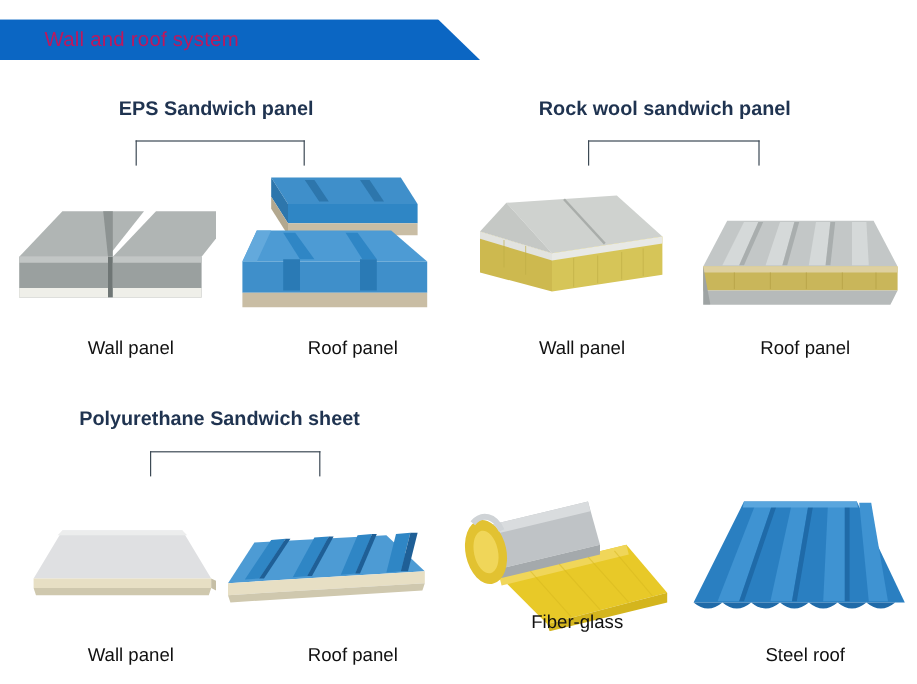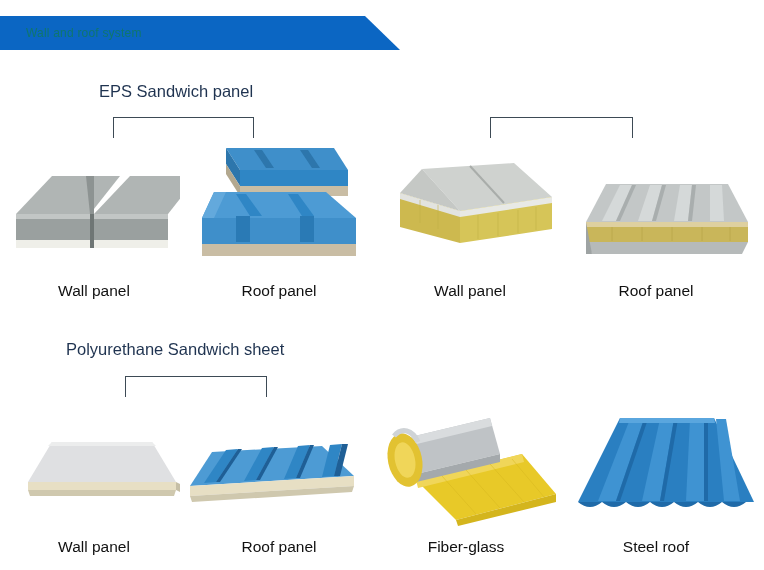--- a/index.html
+++ b/index.html
@@ -17,47 +17,48 @@
     position:absolute;left:0;top:16px;
     width:400px;height:34px;
   }
   .banner-shape{
     position:absolute;inset:0;
     background:var(--brand,#0b66c3);
     -webkit-clip-path:polygon(0 0, 365px 0, 400px 34px, 0 34px);
     clip-path:polygon(0 0, 365px 0, 400px 34px, 0 34px);
   }
   .banner-title{
-    position:absolute;left:26px;top:0;height:34px;
+    position:absolute;left:37px;top:0;height:34px;
     display:flex;align-items:center;
-    color:#0f766e;font-size:12px;letter-spacing:.2px;
+    color:#be185d;font-size:17px;letter-spacing:.2px;
     white-space:nowrap;
   }
 
   
   .sec-title{
     position:absolute;
     color:#1f3350;
-    font-size:16.5px;font-weight:400;
+    font-size:16.5px;font-weight:700;
     white-space:nowrap;
   }
   .bracket{
     position:absolute;
     border-top:1.6px solid #3d4a55;
     border-left:1.6px solid #3d4a55;
     border-right:1.6px solid #3d4a55;
     height:20px;
   }
 
   
   .caption{
     position:absolute;
     color:#111111;font-size:15.5px;
     text-align:center;white-space:nowrap;
     transform:translateX(-50%);
+    margin-left:15px;
   }
 
   
   .fig{position:absolute;}
   .fig svg{display:block;}
 </style>
 </head>
 <body style="--brand: #0b66c3;">
 
 <div class="page">
@@ -112,20 +113,21 @@
         <polygon points="40,54 50,54 66,76 54,76" fill="#2f86c5"></polygon>
         <polygon points="40,76 54,76 54,102 40,102" fill="#2a7ab5"></polygon>
         <polygon points="92,54 102,54 118,76 106,76" fill="#2f86c5"></polygon>
         <polygon points="104,76 118,76 118,102 104,102" fill="#2a7ab5"></polygon>
         <polygon points="18,52 30,52 18,78 6,78" fill="#63a9dc"></polygon>
       </g>
     </svg>
   </div>
   <div class="caption" style="left:279px;top:282px;">Roof panel</div>
 
+  <div class="sec-title" style="left:449px;top:82px;">Rock wool sandwich panel</div>
   <div class="bracket" style="left:490px;top:117px;width:141px;"></div>
 
   <div class="fig" style="left:386px;top:155px;">
     <svg width="176" height="110" viewBox="0 0 176 110">
 
       <polygon points="36,14 128,8 166,42 74,56" fill="#cfd2cf"></polygon>
       <polygon points="36,14 74,56 74,56 36,14" fill="#cfd2cf"></polygon>
 
       <polyline points="84,11 118,48" fill="none" stroke="#a9adaa" stroke-width="2"></polyline>
 
@@ -236,21 +238,21 @@
       <path d="M22,34 A17,27 0 0 1 46,40" fill="none" stroke="#cfd3d6" stroke-width="5"></path>
 
       <g stroke="#d6b71f" stroke-width="1" opacity=".5">
         <line x1="70" y1="74" x2="104" y2="112"></line>
         <line x1="94" y1="68" x2="128" y2="106"></line>
         <line x1="118" y1="62" x2="152" y2="100"></line>
         <line x1="140" y1="57" x2="172" y2="95"></line>
       </g>
     </svg>
   </div>
-  <div class="caption" style="left:466px;top:538px;">Fiber-glass</div>
+  <div class="caption" style="left:466px;top:510px;">Fiber-glass</div>
 
   <div class="fig" style="left:568px;top:404px;">
     <svg width="192" height="120" viewBox="0 0 192 120">
       <polygon points="52,14 146,14 186,98 10,98" fill="#2a7fc1"></polygon>
 
       <g fill="#3f93d2">
         <polygon points="62,15 76,15 48,97 30,97"></polygon>
         <polygon points="92,15 106,15 92,97 74,97"></polygon>
         <polygon points="122,15 136,15 136,97 118,97"></polygon>
         <polygon points="148,15 158,15 172,97 156,97"></polygon>

